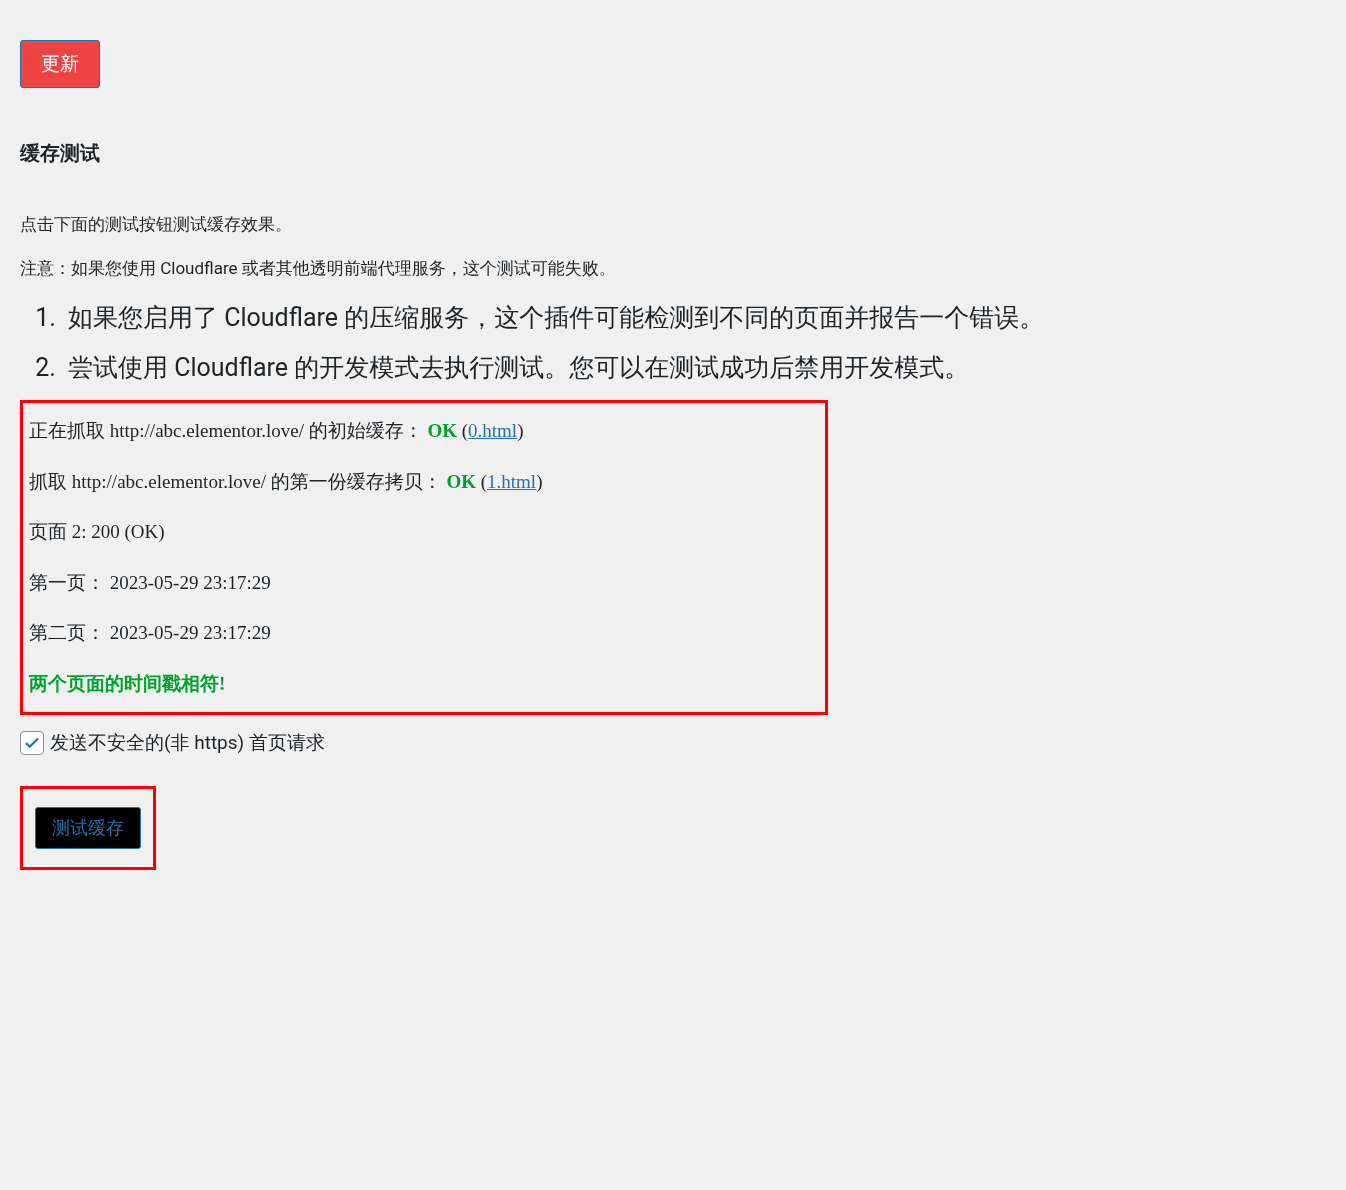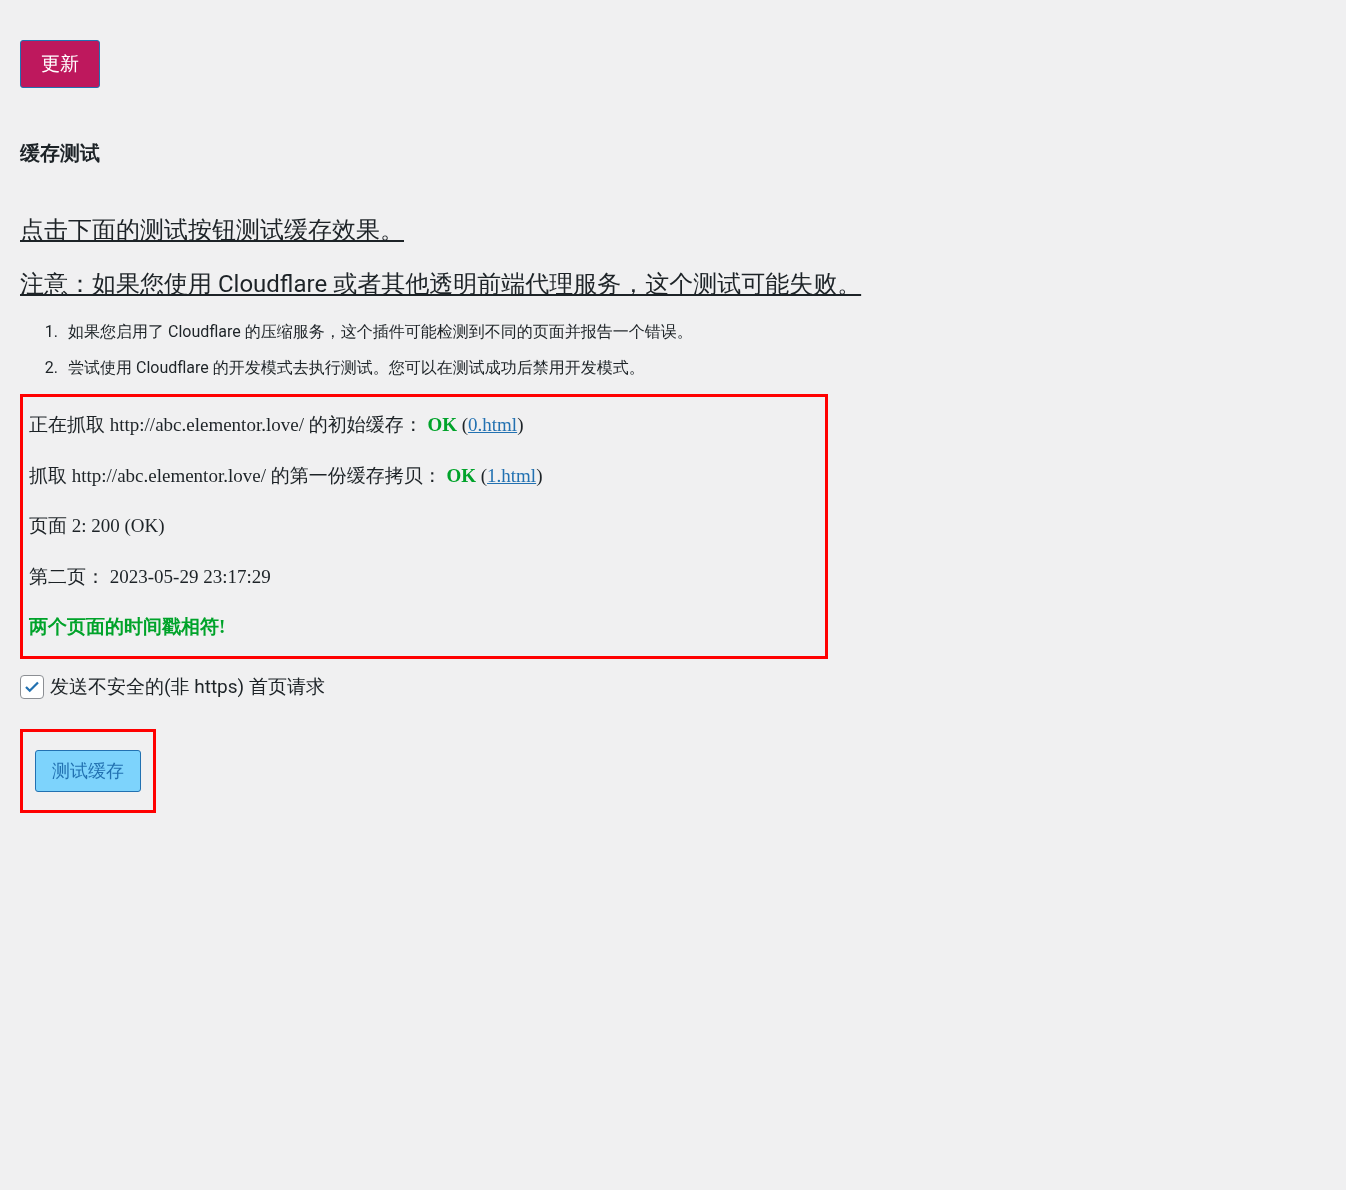--- a/index.html
+++ b/index.html
@@ -9,50 +9,49 @@
     }
     body {
       font-family: -apple-system, BlinkMacSystemFont, "Segoe UI", Roboto, "Helvetica Neue", Arial, sans-serif;
       background-color: #f0f0f1;
       color: #1d2327;
       font-size: 18px;
       line-height: 1.5;
       padding: 20px;
     }
     .update-button {
-      background-color: #be185d;
+      background-color: #ef4444;
       color: #fff;
       border: 1px solid #2271b1;
       border-radius: 3px;
       padding: 10px 20px;
       font-size: 19px;
       cursor: pointer;
       font-weight: 400;
       margin-top: 20px;
       margin-bottom: 50px;
     }
     .section-title {
       font-weight: 700;
       font-size: 20px;
       margin-bottom: 44px;
       color: #1d2327;
     }
     .paragraph {
-      font-size: 24px;
+      font-size: 17px;
       margin-bottom: 18px;
       color: #1d2327;
-      text-decoration: underline;
     }
     ol {
       padding-left: 42px;
       margin-top: 14px;
       margin-bottom: 14px;
     }
     ol li {
-      font-size: 16px;
+      font-size: 25px;
       margin-bottom: 12px;
       padding-left: 6px;
     }
     .result-box {
       border: 3px solid #ff0000;
       padding: 14px 8px 14px 6px;
       margin-top: 12px;
       margin-bottom: 14px;
       width: 808px;
       font-family: Liberation Serif, serif;
@@ -104,21 +103,21 @@
     .checkbox svg {
       width: 18px;
       height: 18px;
     }
     .test-button-box {
       border: 3px solid #ff0000;
       padding: 18px 12px;
       display: inline-block;
     }
     .test-button {
-      background-color: #7dd3fc;
+      background-color: #000000;
       color: #2271b1;
       border: 1px solid #2271b1;
       border-radius: 3px;
       padding: 8px 16px;
       font-size: 18px;
       cursor: pointer;
     }
   </style>
 </head>
 <body>
@@ -147,20 +146,21 @@
 
   <div class="result-line">
     <span>抓取 http://abc.elementor.love/ 的第一份缓存拷贝：</span>
     <span class="ok-text">OK</span>
     <span> (</span><a class="link">1.html</a><span>)</span>
   </div>
 
 
   <div class="result-line">页面 2: 200 (OK)</div>
 
+  <div class="result-line">第一页： 2023-05-29 23:17:29</div>
   <div class="result-line">第二页： 2023-05-29 23:17:29</div>
 
   <div class="success-line">两个页面的时间戳相符!</div>
 </div>
 
 <div class="checkbox-row">
   <span class="checkbox">
     <svg viewBox="0 0 24 24">
       <path fill="none" stroke="#2271b1" stroke-width="3" d="M4 12 L9 17 L20 6"></path>
     </svg>

